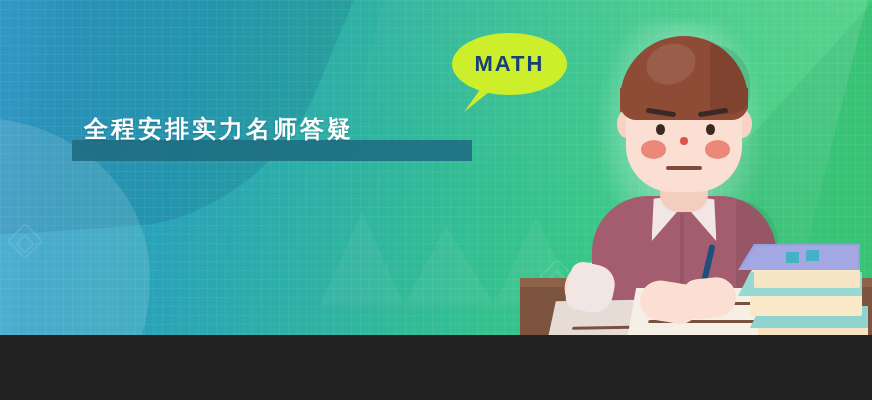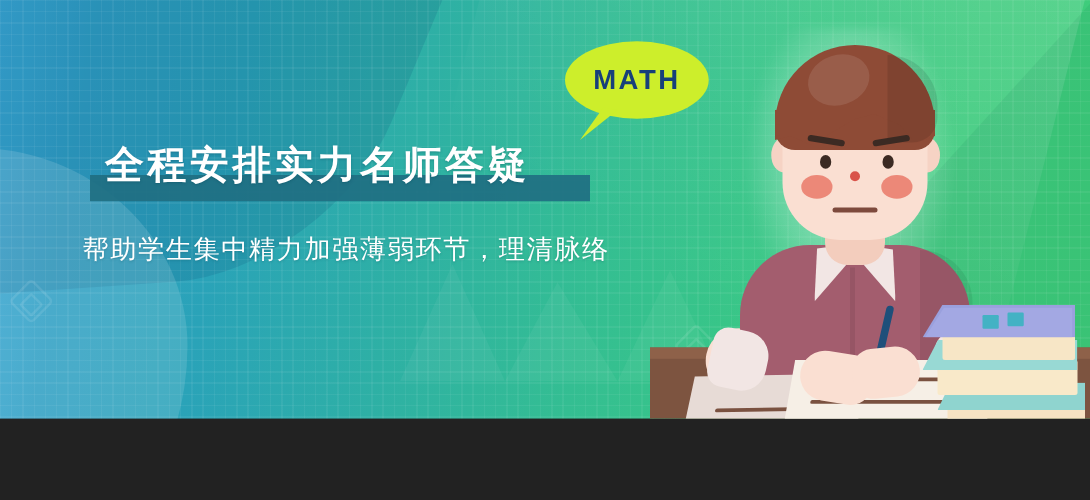--- a/index.html
+++ b/index.html
@@ -80,21 +80,21 @@
     font-family:"Liberation Sans","DejaVu Sans",sans-serif;
   }
 
   .subwrap{position:relative;margin-top:20px;height:46px;}
   .subbar{
     position:absolute;left:6px;top:24px;width:400px;height:21px;
     background:#1f6f82;opacity:.92;
   }
   .subtitle{
     position:relative;z-index:2;
-    font-size:31px;font-weight:bold;color:#ffffff;letter-spacing:3px;
+    font-size:24px;font-weight:bold;color:#ffffff;letter-spacing:3px;
     line-height:1.05;white-space:nowrap;padding-left:18px;
     text-shadow:0 1px 2px rgba(10,70,85,.35);
   }
 
   .body-copy{margin-top:22px;}
   .body-line{
     font-size:21px;color:#ffffff;letter-spacing:1.2px;line-height:1.52;
     white-space:nowrap;text-shadow:0 1px 2px rgba(12,80,90,.30);
   }
 
@@ -368,17 +368,16 @@
   </div>
 
   <div class="copy">
 
     <div class="subwrap">
       <div class="subbar"></div>
       <div class="subtitle">全程安排实力名师答疑</div>
     </div>
 
     <div class="body-copy">
-      <div class="body-line">帮助学生集中精力加强薄弱环节，理清脉络</div>
     </div>
   </div>
 
 </div>
 
 </body></html>

